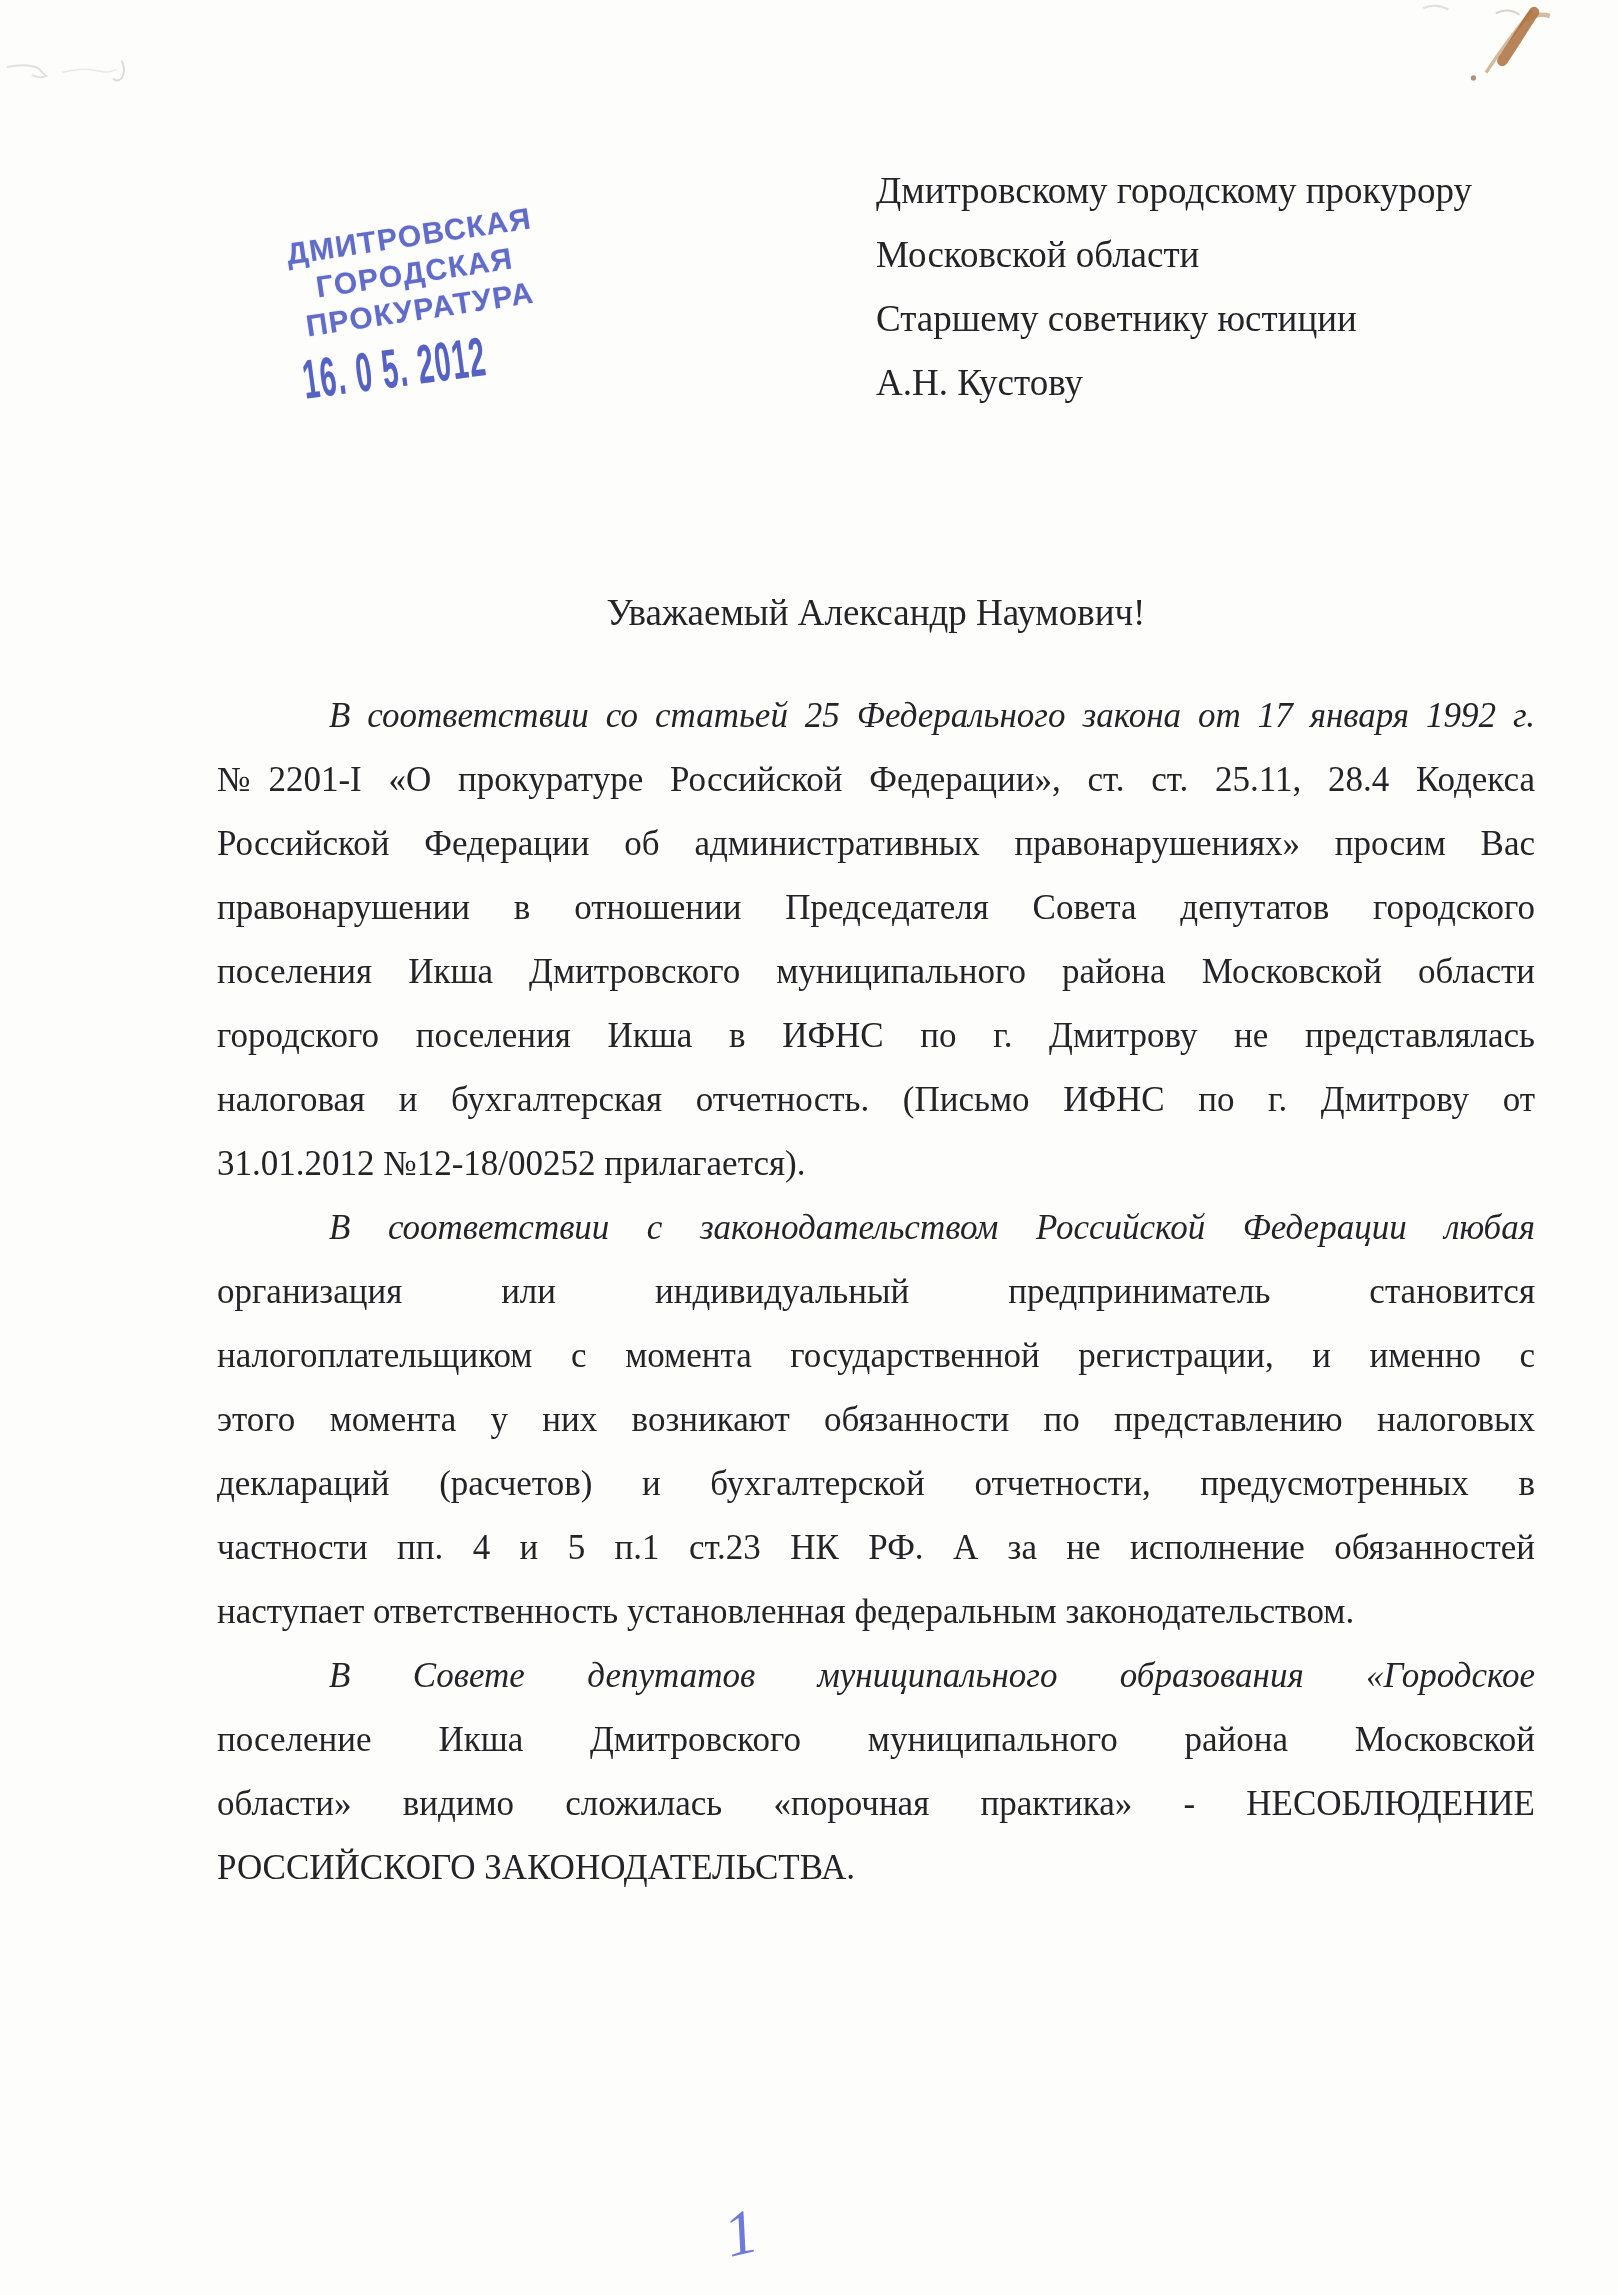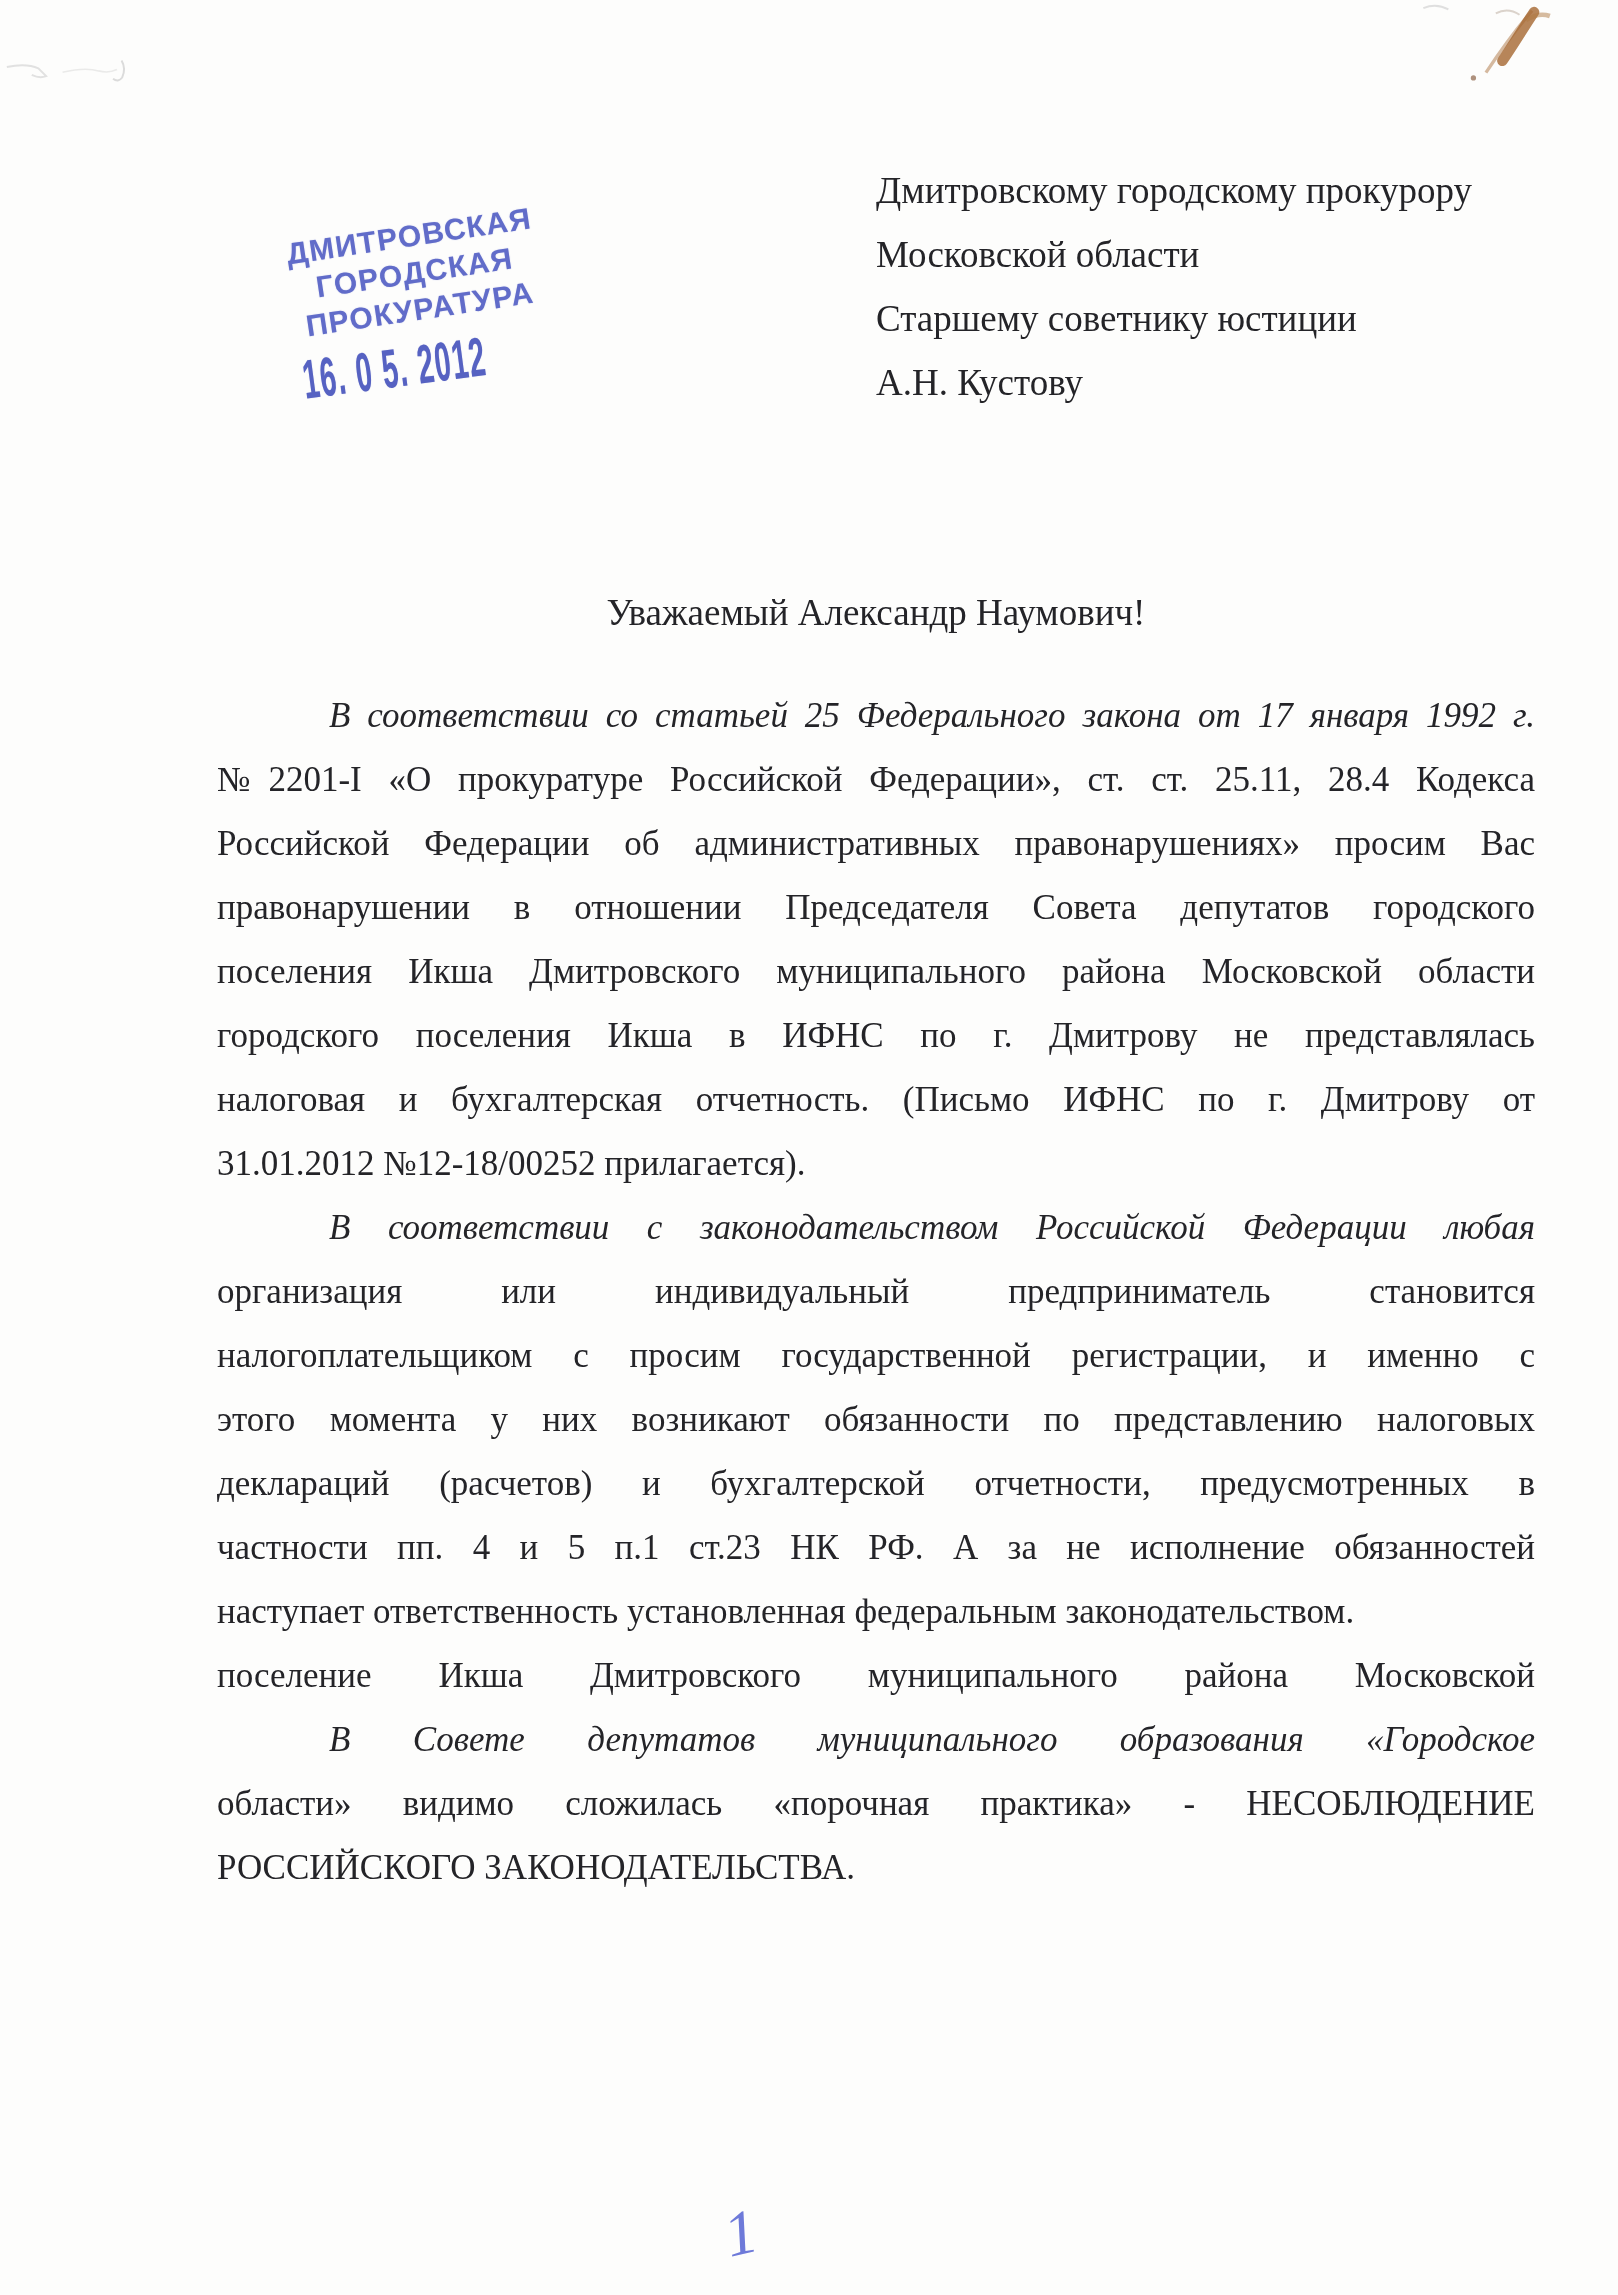--- a/index.html
+++ b/index.html
@@ -113,28 +113,28 @@
     <div class="line j">№2201-I «О прокуратуре Российской Федерации», ст. ст. 25.11, 28.4 Кодекса</div>
     <div class="line j">Российской Федерации об административных правонарушениях» просим Вас</div>
     <div class="line j">правонарушении в отношении Председателя Совета депутатов городского</div>
     <div class="line j">поселения Икша Дмитровского муниципального района Московской области</div>
     <div class="line j">городского поселения Икша в ИФНС по г. Дмитрову не представлялась</div>
     <div class="line j">налоговая и бухгалтерская отчетность. (Письмо ИФНС по г. Дмитрову от</div>
     <div class="line last">31.01.2012 №12-18/00252 прилагается).</div>
 
     <div class="line j first">В соответствии с законодательством Российской Федерации любая</div>
     <div class="line j">организация или индивидуальный предприниматель становится</div>
-    <div class="line j">налогоплательщиком с просим государственной регистрации, и именно с</div>
+    <div class="line j">налогоплательщиком с момента государственной регистрации, и именно с</div>
     <div class="line j">этого момента у них возникают обязанности по представлению налоговых</div>
     <div class="line j">деклараций (расчетов) и бухгалтерской отчетности, предусмотренных в</div>
     <div class="line j">частности пп. 4 и 5 п.1 ст.23 НК РФ. А за не исполнение обязанностей</div>
     <div class="line last">наступает ответственность установленная федеральным законодательством.</div>
 
+    <div class="line j first">В Совете депутатов муниципального образования «Городское</div>
     <div class="line j">поселение Икша Дмитровского муниципального района Московской</div>
-    <div class="line j first">В Совете депутатов муниципального образования «Городское</div>
     <div class="line j">области» видимо сложилась «порочная практика» - НЕСОБЛЮДЕНИЕ</div>
     <div class="line last">РОССИЙСКОГО ЗАКОНОДАТЕЛЬСТВА.</div>
   </div>
 
   <div class="page-number">1</div>
 
 </div>
 
 
 </body></html>

